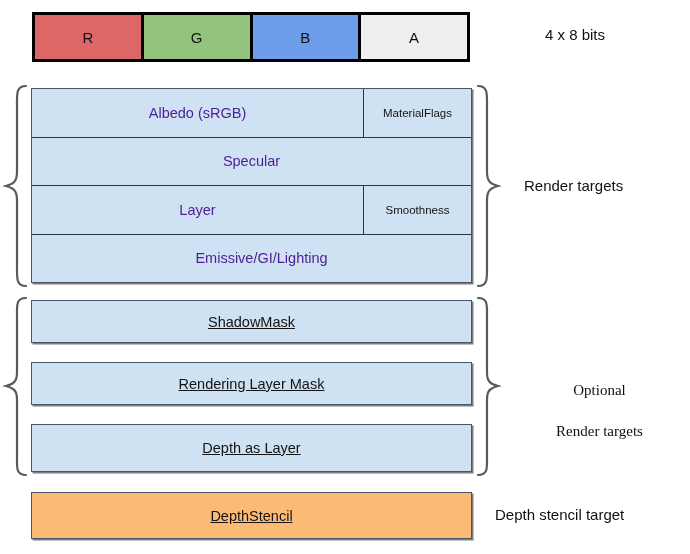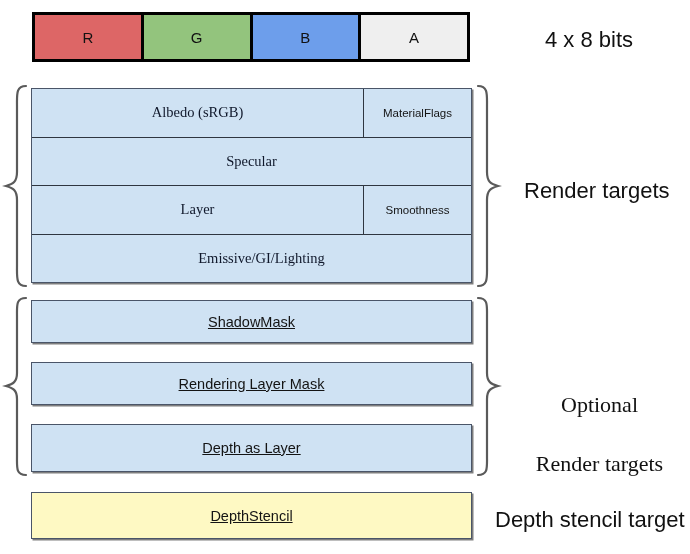--- a/index.html
+++ b/index.html
@@ -82,40 +82,39 @@
     border-bottom: 1px solid #2f3640;
     box-sizing: border-box;
   }
   .rt-row:last-child { border-bottom: none; padding-left: 20px; }
   .rt-main {
     flex: 1 1 auto;
     display: flex;
     align-items: center;
     justify-content: center;
     font-size: 14.5px;
-    color: #0f172a;
-    font-family: Liberation Serif, serif;
+    color: #4c1d95;
   }
   .rt-side {
     width: 108px;
     flex: 0 0 108px;
     border-left: 1px solid #2f3640;
     box-sizing: border-box;
     display: flex;
     align-items: center;
     justify-content: center;
     font-size: 11.5px;
     color: #141414;
   }
   .rt-row.full .rt-main { justify-content: center; }
 
   
   .side-label {
     position: absolute;
-    font-size: 22px;
+    font-size: 15px;
     color: #111;
     line-height: 1.35;
     text-align: center;
     white-space: pre-line;
   }
 
   .brace {
     position: absolute;
     pointer-events: none;
   }
@@ -192,19 +191,19 @@
 
   <svg class="brace" style="left:476px; top:296px;" width="26" height="181" viewBox="0 0 26 181">
     <path d="M2 2 C12 2, 11 9, 11 20 L11 77 C11 86, 15 88, 22 90 C15 92, 11 94, 11 103 L11 161 C11 172, 12 179, 2 179" fill="none" stroke="#5a5a5a" stroke-width="2.2" stroke-linecap="round"></path>
   </svg>
 
   <div class="side-label" style="left:512px; top:360px; width:175px;font-family:Liberation Serif, serif;">
     <div>Optional</div>
     <div>Render targets</div>
   </div>
 
-  <div class="gbox" style="left:31px; top:492px; width:441px; height:47px; background:#fef9c3;">
+  <div class="gbox" style="left:31px; top:492px; width:441px; height:47px; background:#fdba74;">
     <span>DepthStencil</span>
   </div>
 
   <div class="side-label" style="left:495px; top:505px;">Depth stencil target</div>
 
 </div>
 
 </body></html>

